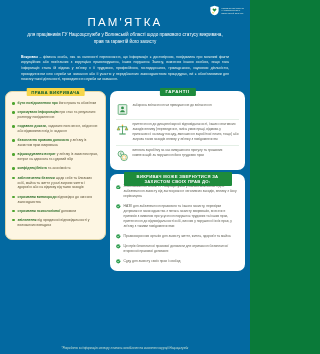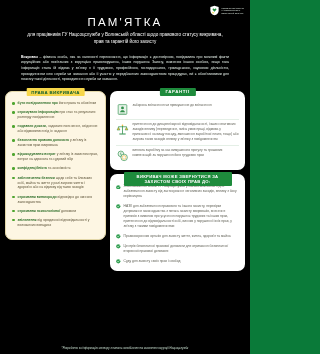--- a/index.html
+++ b/index.html
@@ -14,21 +14,21 @@
     font-family: "Liberation Sans", sans-serif;
     background: #0a7a39;
     color: #ffffff;
     position: relative;
   }
 
   
   .poster {
     width: 250px;
     height: 354px;
-    background: #000000;
+    background: #0369a1;
     position: relative;
     display: flex;
     flex-direction: column;
   }
 
   .header {
     padding: 6px 8px 4px 8px;
     position: relative;
     flex: 0 0 auto;
   }

